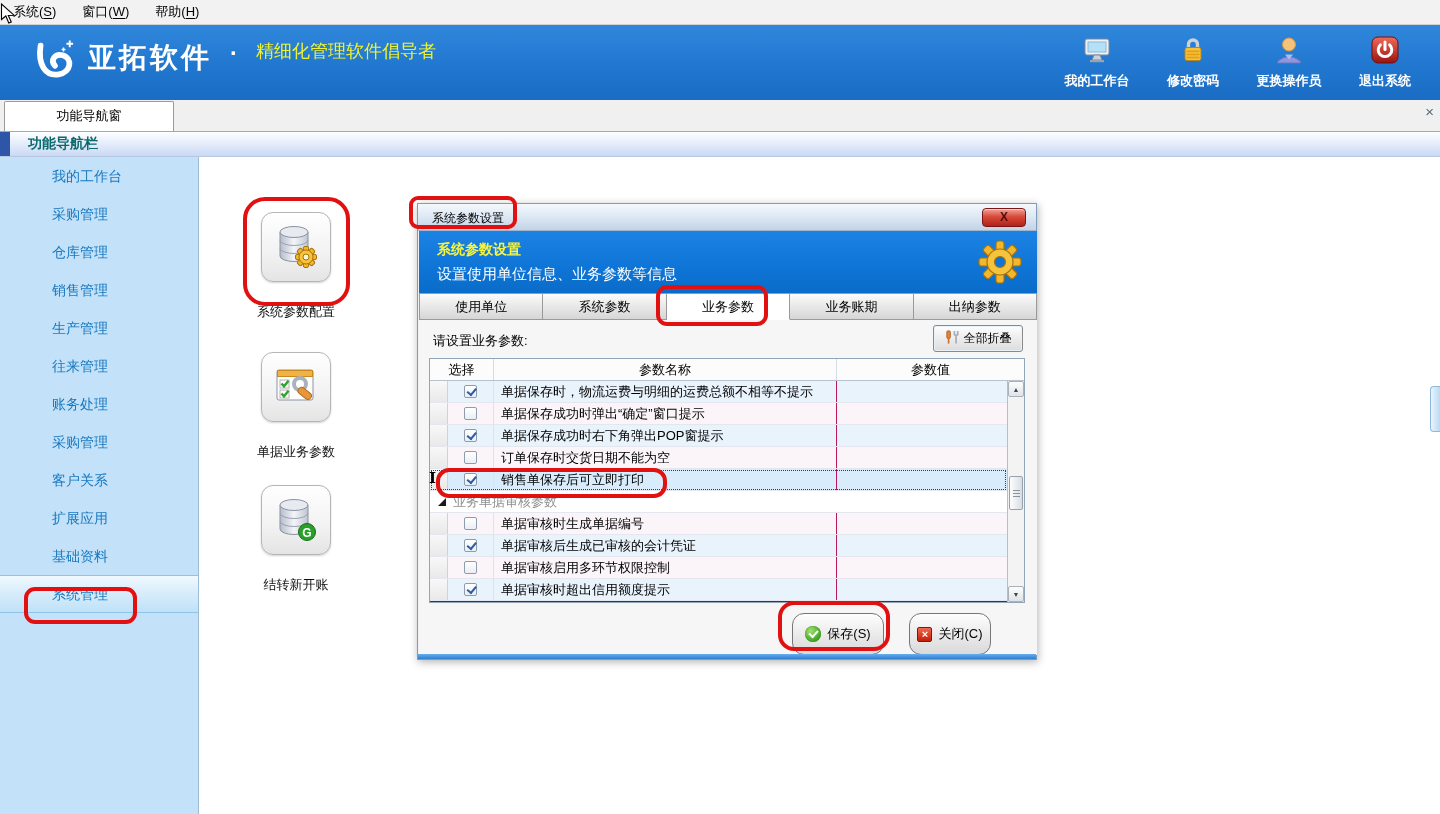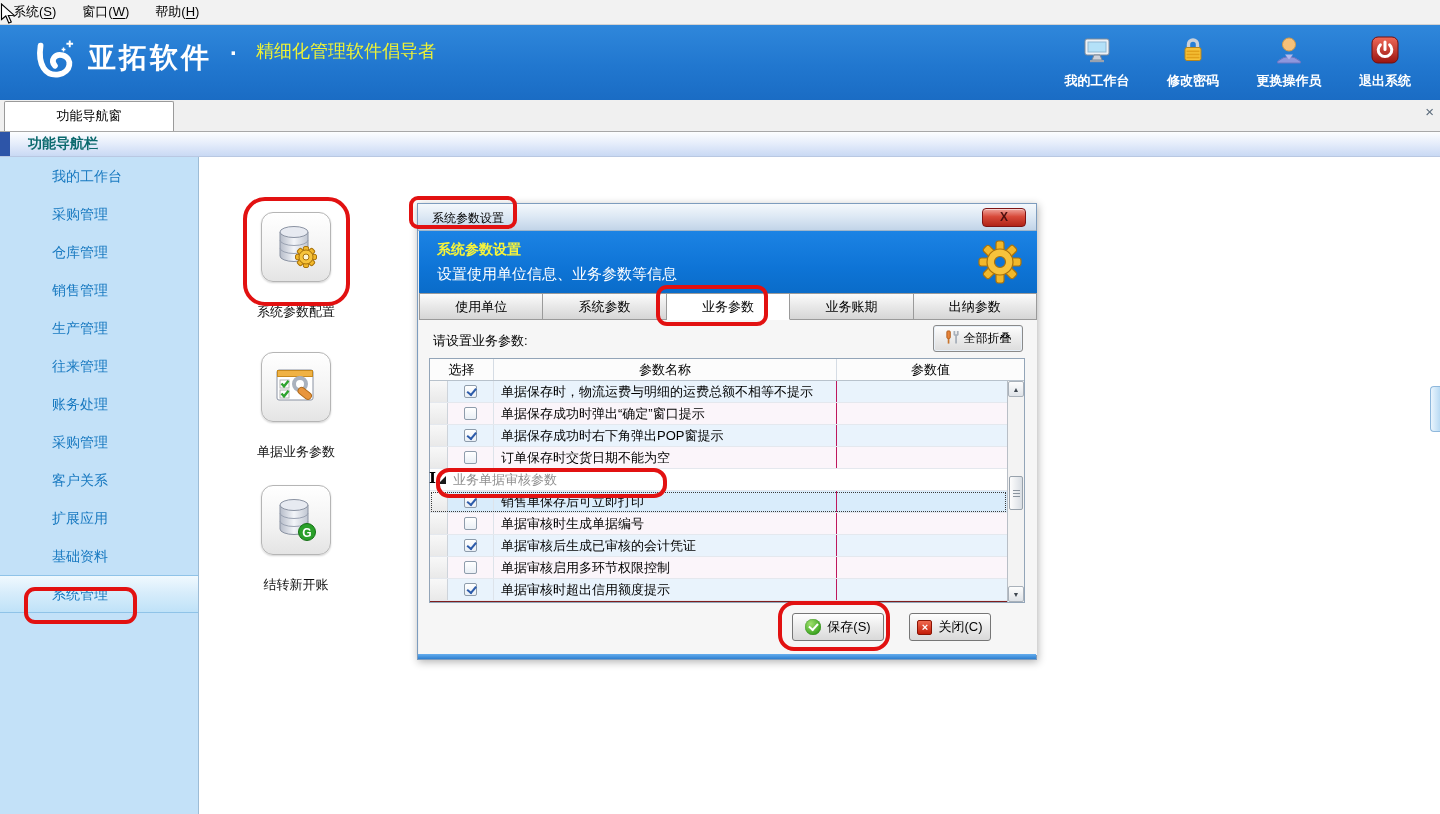--- a/index.html
+++ b/index.html
@@ -81,21 +81,21 @@
 
 
 #vsb{position:absolute;right:0;top:22px;bottom:0;width:17px;background:#f3f3f3;border-left:1px solid #b8bec6}
 .sb-arrow{position:absolute;left:0;width:16px;height:16px;background:linear-gradient(180deg,#fdfdfd,#dfe3e8);border:1px solid #a9b1ba;border-radius:2px;font-size:7px;color:#3f4750;display:flex;align-items:center;justify-content:center;cursor:pointer}
 #sb-up{top:0}
 #sb-down{bottom:0}
 #sb-thumb{position:absolute;left:1px;top:95px;width:14px;height:34px;background:linear-gradient(90deg,#fdfdfd,#d8dde3);border:1px solid #98a2ac;border-radius:2px;cursor:pointer}
 #sb-thumb::after{content:"";position:absolute;left:3px;top:13px;width:7px;height:8px;background:repeating-linear-gradient(180deg,#8a949e 0 1px,transparent 1px 3px)}
 
 
-.dlg-btn{position:absolute;height:28px;border:1px solid #767676;border-radius:3px;background:linear-gradient(180deg,#fefefe 0%,#ebebeb 50%,#d9d9d9 100%);display:flex;align-items:center;justify-content:center;gap:6px;font-size:13px;cursor:pointer}
+.dlg-btn{position:absolute;height:42px;border:1px solid #767676;border-radius:12px;background:linear-gradient(180deg,#fefefe 0%,#ebebeb 50%,#d9d9d9 100%);display:flex;align-items:center;justify-content:center;gap:6px;font-size:13px;cursor:pointer}
 #btn-save{left:373px;top:293px;width:92px}
 #btn-close{left:490px;top:293px;width:82px}
 .ic-save{width:16px;height:16px;border-radius:50%;background:radial-gradient(circle at 35% 30%,#9fe06d,#3ea522 70%,#2b7d15);position:relative;box-shadow:inset 0 0 1px #1d6b0d}
 .ic-save::after{content:"";position:absolute;left:3.5px;top:4px;width:7px;height:4px;border-left:2px solid #fff;border-bottom:2px solid #fff;transform:rotate(-48deg)}
 .ic-close{width:15px;height:15px;border-radius:2px;background:linear-gradient(180deg,#ef6a50,#c41c08);border:1px solid #8a1404;color:#fff;font-size:11px;font-weight:bold;text-align:center;line-height:13px}
 
 
 .ann{position:absolute;border:4.5px solid #e21111;border-radius:16px;pointer-events:none;z-index:50}
 #ann-shortcut{left:243px;top:197px;width:107px;height:109px;border-radius:22px}
 #ann-dlgtitle{left:409px;top:196px;width:108px;height:33px;border-radius:9px}
@@ -342,31 +342,31 @@
             <span class="cell val"></span>
           </div>
           <div class="trow pink">
             <span class="cell gut"></span>
             <span class="cell sel">
               <span class="cb"></span>
             </span>
             <span class="cell nm">订单保存时交货日期不能为空</span>
             <span class="cell val"></span>
           </div>
+          <div class="trow blue selected">
+            <span class="cell gut"></span>
+            <span class="cell sel">
+              <span class="cb checked"></span>
+            </span>
+            <span class="cell nm">销售单保存后可立即打印</span>
+            <span class="cell val"></span>
+          </div>
           <div class="trow group">
             <span class="tri"></span>
             <span>业务单据审核参数</span>
-          </div>
-          <div class="trow blue selected">
-            <span class="cell gut"></span>
-            <span class="cell sel">
-              <span class="cb checked"></span>
-            </span>
-            <span class="cell nm">销售单保存后可立即打印</span>
-            <span class="cell val"></span>
           </div>
           <div class="trow pink">
             <span class="cell gut"></span>
             <span class="cell sel">
               <span class="cb"></span>
             </span>
             <span class="cell nm">单据审核时生成单据编号</span>
             <span class="cell val"></span>
           </div>
           <div class="trow blue">

